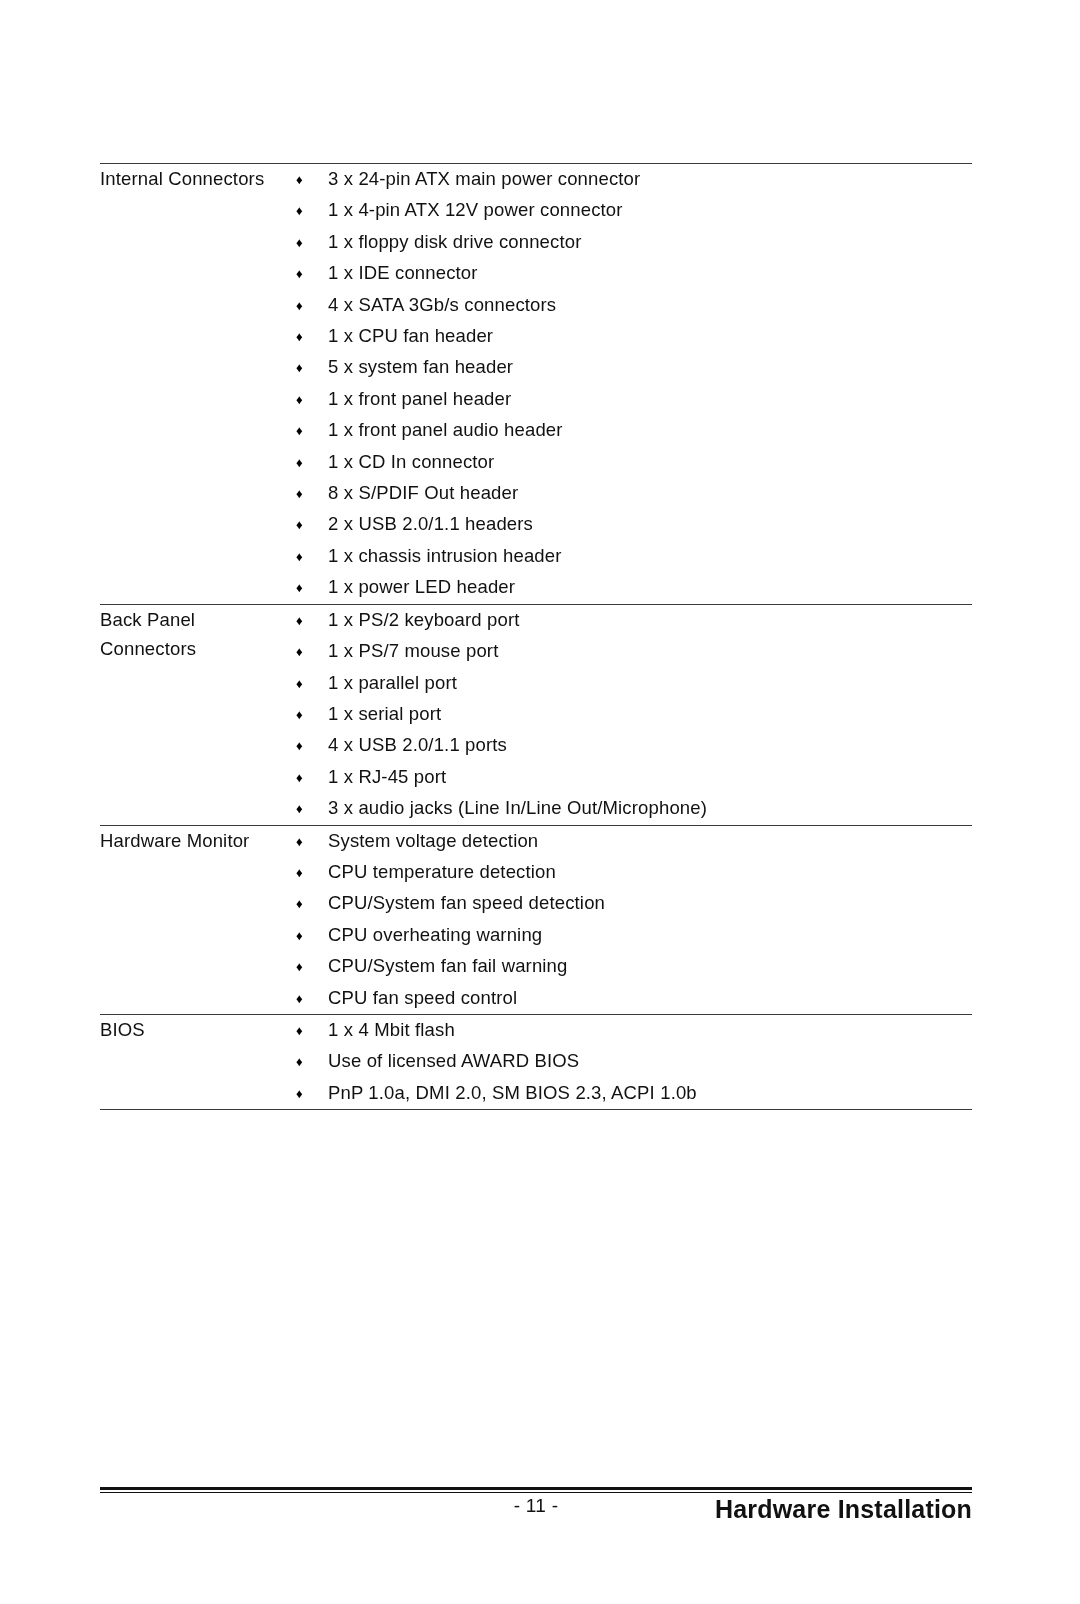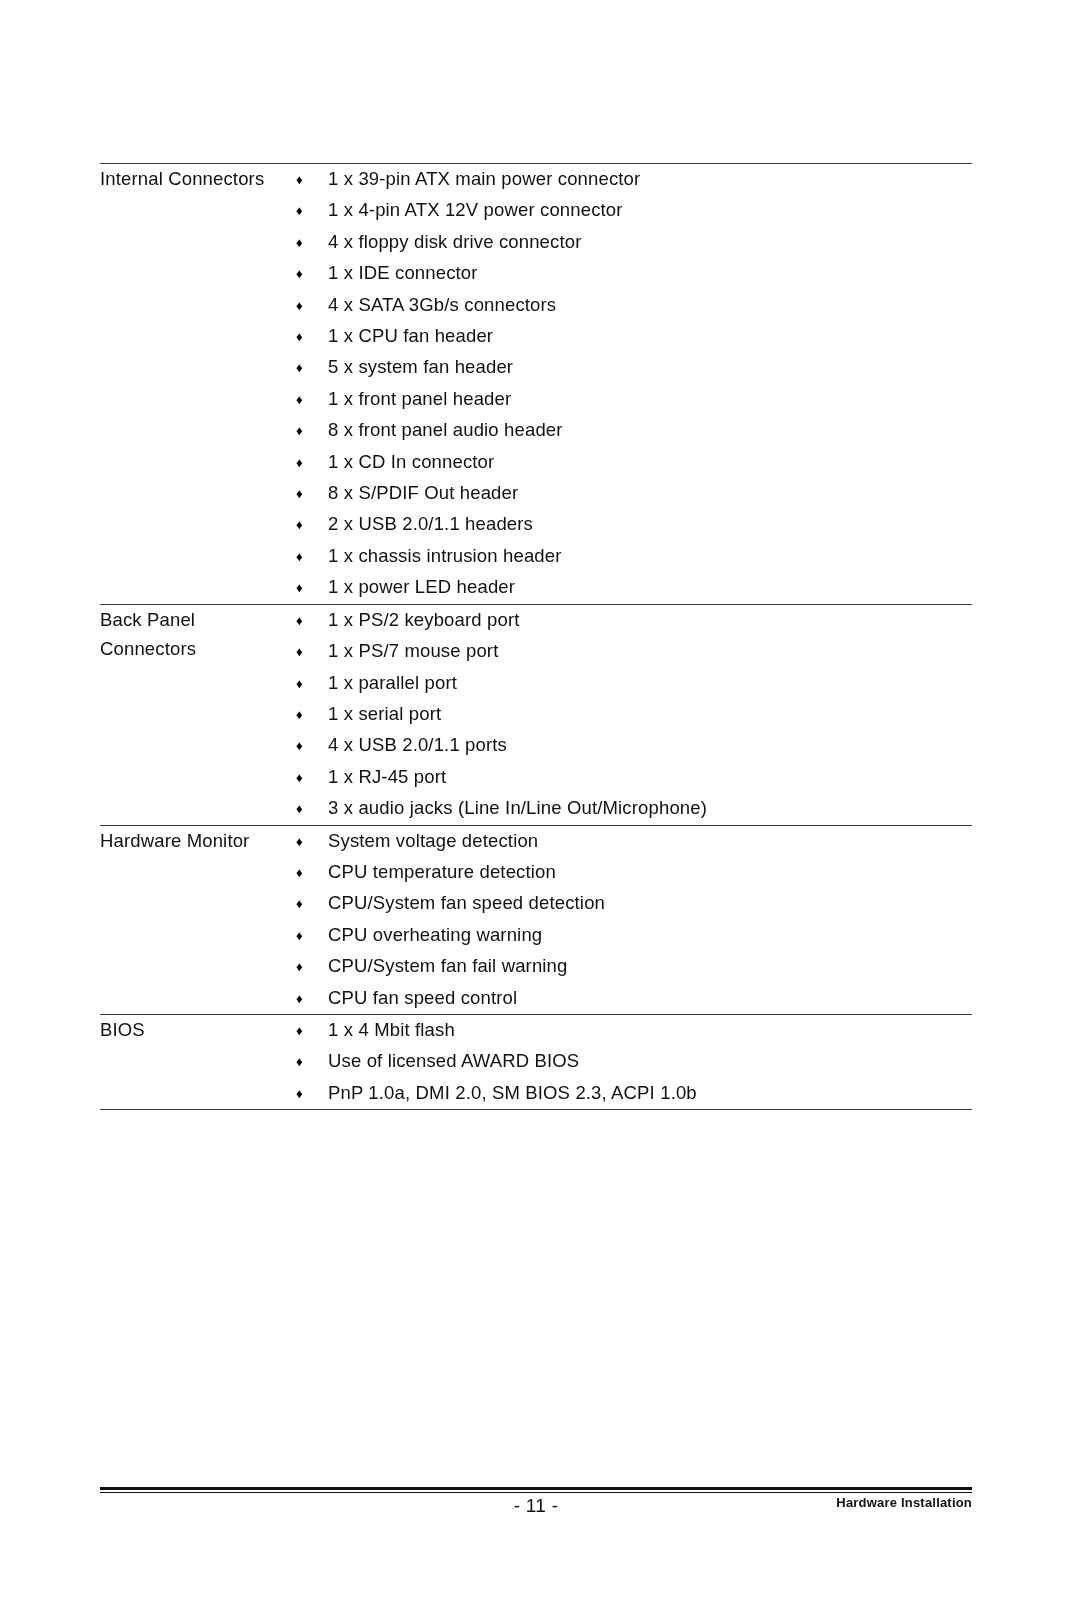--- a/index.html
+++ b/index.html
@@ -132,21 +132,21 @@
     text-align: center;
     font-size: 19px;
     letter-spacing: 0.3px;
     color: #111111;
   }
 
   .footer-section {
     position: absolute;
     right: 0;
     top: 0;
-    font-size: 13px;
+    font-size: 25px;
     font-weight: bold;
     letter-spacing: 0.2px;
     color: #111111;
     white-space: nowrap;
   }
 </style>
 </head>
 <body>
 
 <div class="page">
@@ -154,29 +154,29 @@
   <table class="spec-table">
     <tbody>
         <tr class="spec-row">
           <td class="label-cell">
             <div class="label-text">Internal Connectors</div>
           </td>
           <td class="items-cell">
             <ul class="item-list">
               <li>
                 <span class="bullet">♦</span>
-                <span class="item-text">1 x 39-pin ATX main power connector</span>
+                <span class="item-text">3 x 24-pin ATX main power connector</span>
               </li>
               <li>
                 <span class="bullet">♦</span>
                 <span class="item-text">1 x 4-pin ATX 12V power connector</span>
               </li>
               <li>
                 <span class="bullet">♦</span>
-                <span class="item-text">4 x floppy disk drive connector</span>
+                <span class="item-text">1 x floppy disk drive connector</span>
               </li>
               <li>
                 <span class="bullet">♦</span>
                 <span class="item-text">1 x IDE connector</span>
               </li>
               <li>
                 <span class="bullet">♦</span>
                 <span class="item-text">4 x SATA 3Gb/s connectors</span>
               </li>
               <li>
@@ -186,21 +186,21 @@
               <li>
                 <span class="bullet">♦</span>
                 <span class="item-text">5 x system fan header</span>
               </li>
               <li>
                 <span class="bullet">♦</span>
                 <span class="item-text">1 x front panel header</span>
               </li>
               <li>
                 <span class="bullet">♦</span>
-                <span class="item-text">8 x front panel audio header</span>
+                <span class="item-text">1 x front panel audio header</span>
               </li>
               <li>
                 <span class="bullet">♦</span>
                 <span class="item-text">1 x CD In connector</span>
               </li>
               <li>
                 <span class="bullet">♦</span>
                 <span class="item-text">8 x S/PDIF Out header</span>
               </li>
               <li>

